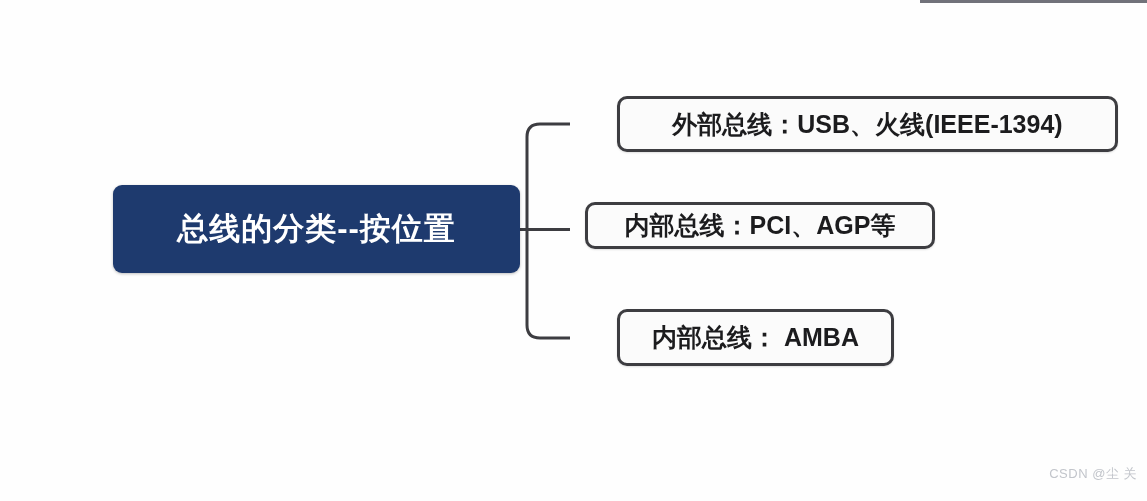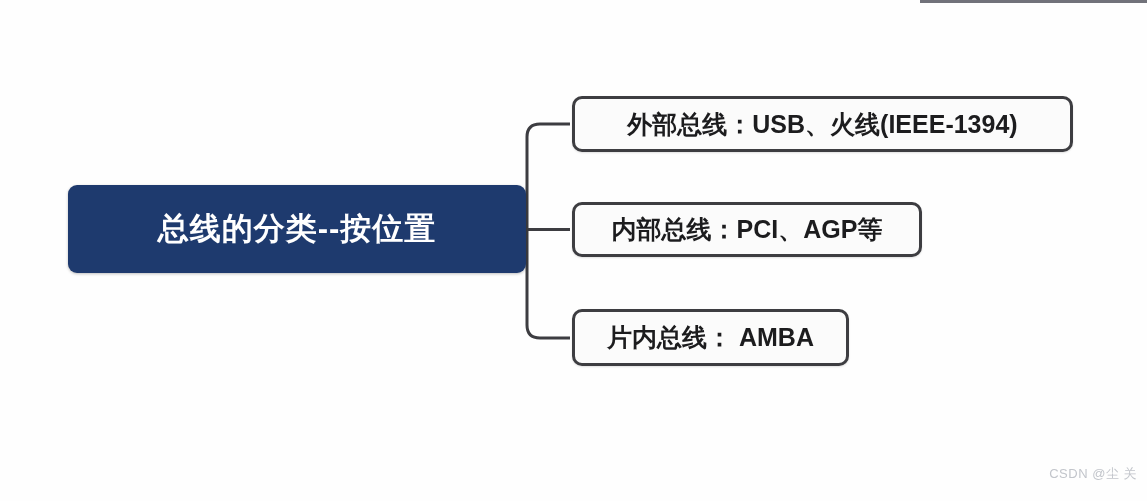--- a/index.html
+++ b/index.html
@@ -33,26 +33,27 @@
     pointer-events: none;
   }
 
   .node {
     position: absolute;
     display: flex;
     align-items: center;
     justify-content: center;
     white-space: nowrap;
     cursor: default;
+    margin-left: 45px;
   }
 
   .root-node {
     left: 68px;
     top: 185px;
-    width: 458px;
+    width: 407px;
     height: 88px;
     background: var(--root-fill);
     color: var(--root-text);
     border-radius: 9px;
     font-size: 31px;
     font-weight: 700;
     letter-spacing: 1px;
     box-shadow: 0 1px 3px rgba(0,0,0,0.25);
   }
 
@@ -60,21 +61,21 @@
     background: var(--child-fill);
     color: var(--child-text);
     border: 3px solid var(--line);
     border-radius: 10px;
     font-size: 25px;
     font-weight: 700;
     box-shadow: 0 1px 2px rgba(0,0,0,0.12);
   }
 
   .child-node.n1 { left: 572px; top: 96px;  width: 501px; height: 56px; }
-  .child-node.n2 { left: 572px; top: 202px; width: 350px; height: 55px; }
+  .child-node.n2 { left: 540px; top: 202px; width: 350px; height: 47px; }
   .child-node.n3 { left: 572px; top: 309px; width: 277px; height: 57px; }
 
   .top-edge-bar {
     position: absolute;
     left: 920px;
     right: 0;
     top: 0;
     height: 3px;
     background: var(--topbar);
     opacity: 0.75;
@@ -105,20 +106,20 @@
 
   <div class="node child-node n1">
     <span>外部总线：USB、火线(IEEE-1394)</span>
   </div>
 
   <div class="node child-node n2">
     <span>内部总线：PCI、AGP等</span>
   </div>
 
   <div class="node child-node n3">
-    <span>片内总线： AMBA</span>
+    <span>内部总线： AMBA</span>
   </div>
 
   <div class="top-edge-bar"></div>
 
   <div class="watermark">CSDN @尘 关</div>
 
 </div>
 
 </body></html>

